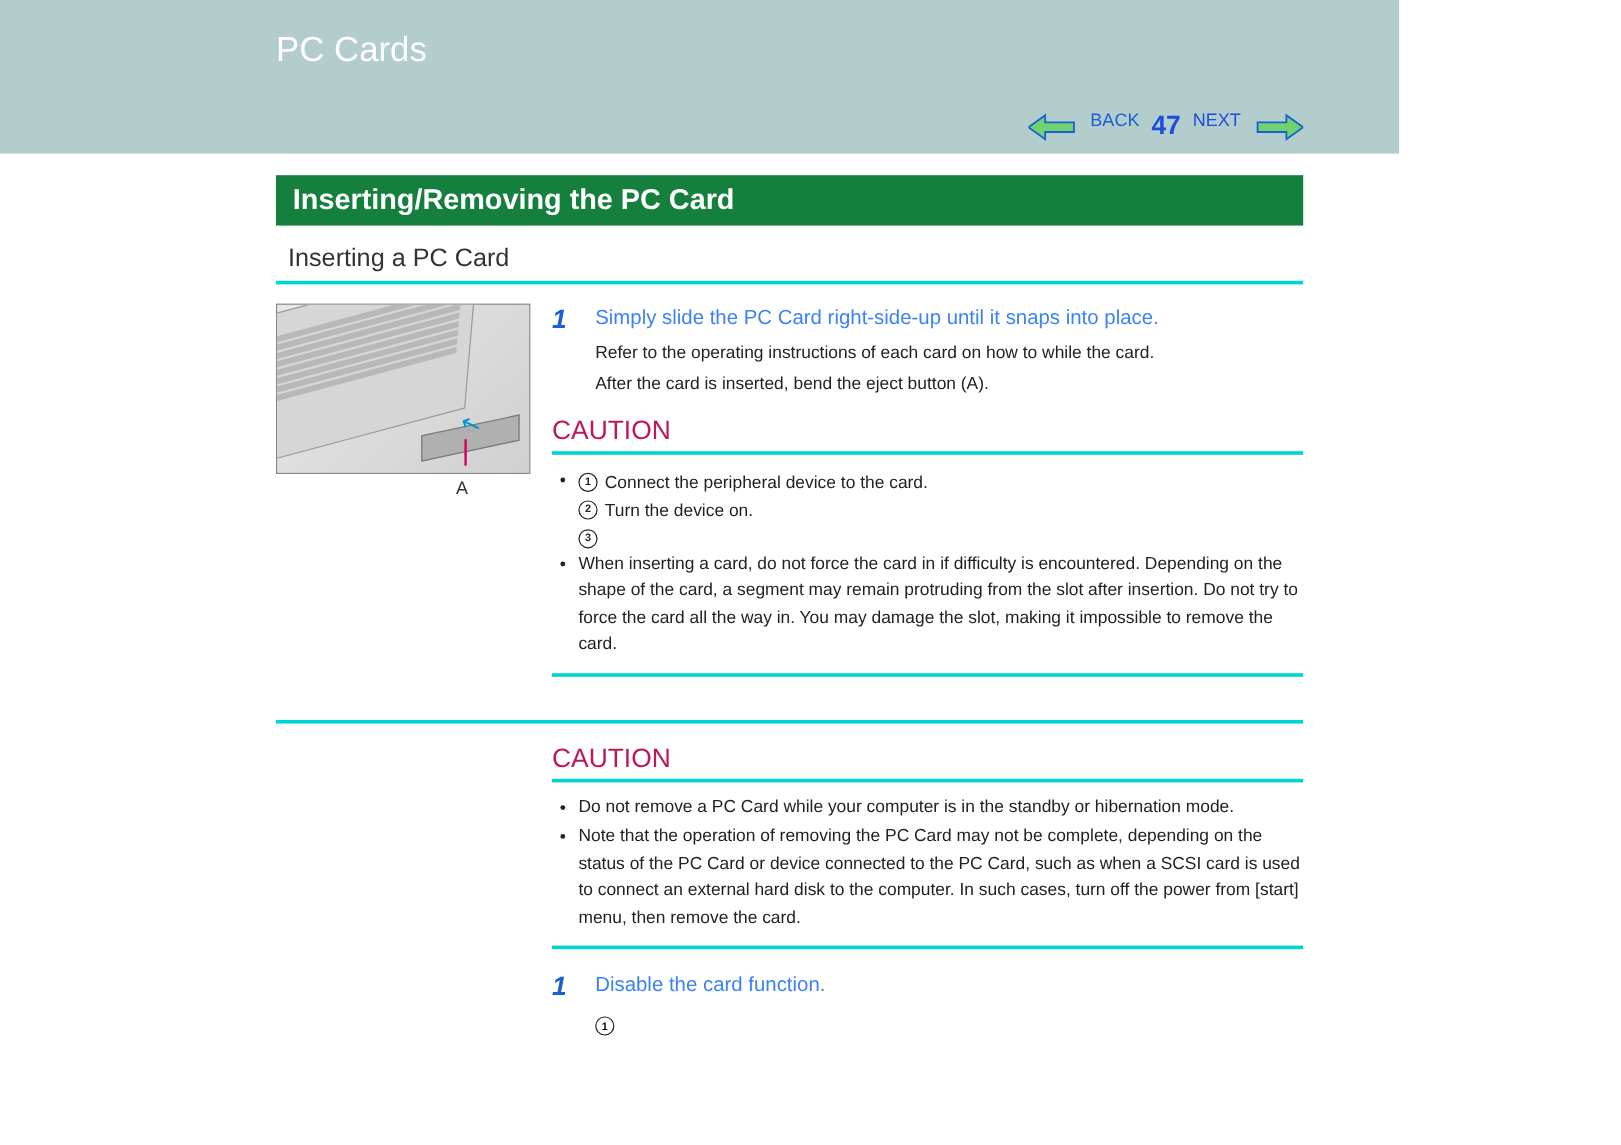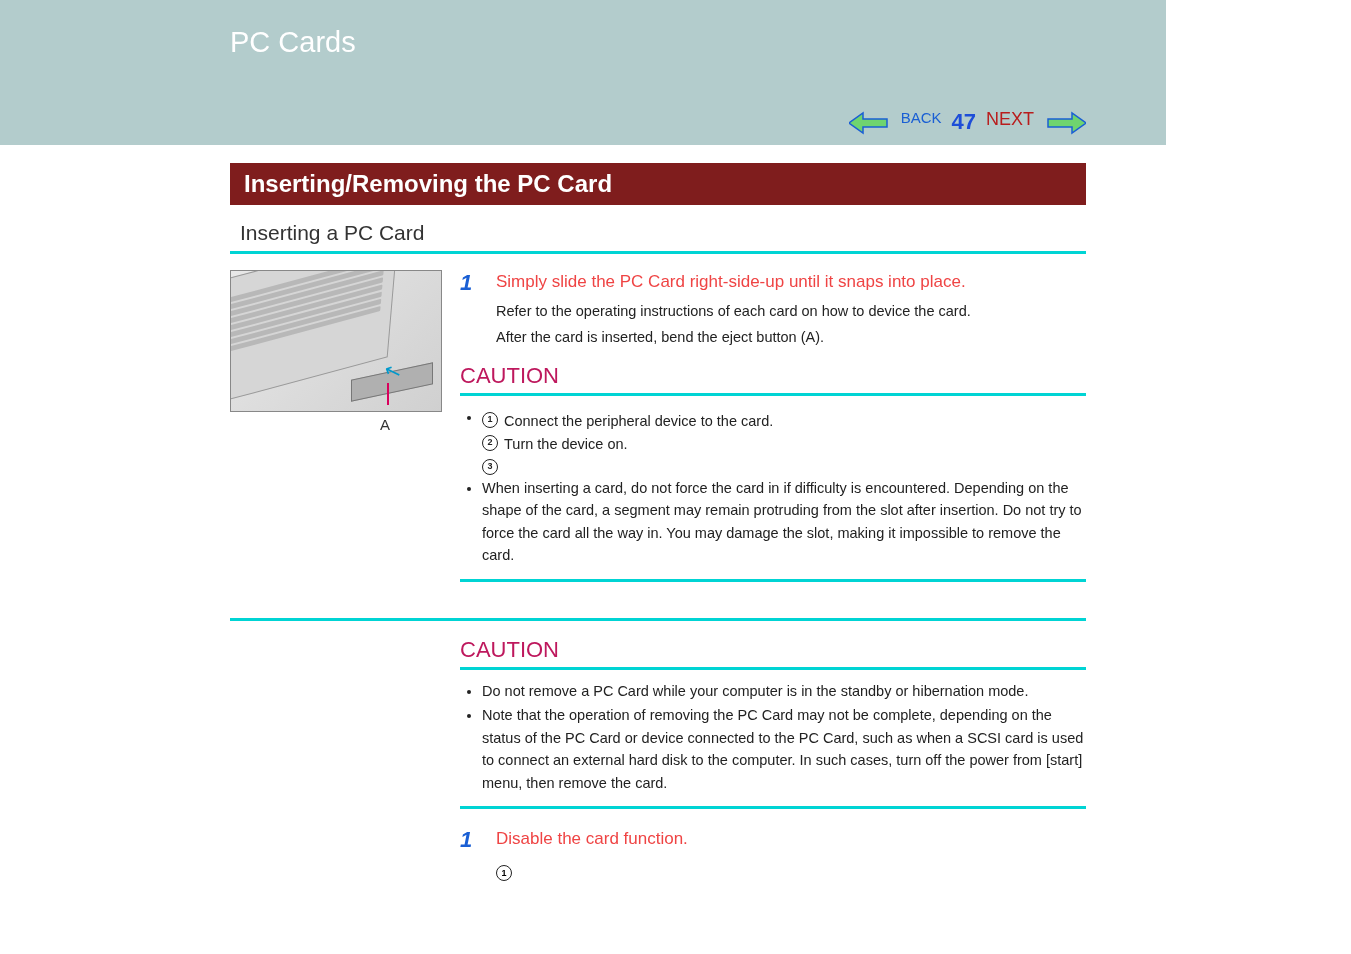--- a/index.html
+++ b/index.html
@@ -9,21 +9,21 @@
     background: #fff;
     width: 1351px;
   }
   .page {
     width: 1166px;
     margin: 0;
     background: #fff;
   }
   .header-band {
     background: #b3cccc;
-    height: 145px;
+    height: 128px;
     position: relative;
     padding-left: 230px;
   }
   .page-title {
     color: #fff;
     font-size: 29px;
     font-weight: normal;
     padding-top: 26px;
     margin: 0;
   }
@@ -42,28 +42,28 @@
   .nav-back {
     color: #1a5fd4;
     font-size: 15px;
   }
   .nav-page {
     color: #1d4ed8;
     font-weight: bold;
     font-size: 22px;
   }
   .nav-next {
-    color: #b91c1c;
-    font-size: 18px;
+    color: #1d4ed8;
+    font-size: 15px;
   }
   .content {
     padding: 18px 80px 40px 230px;
   }
   .section-banner {
-    background: #7f1d1d;
+    background: #15803d;
     color: #fff;
     font-size: 24px;
     font-weight: bold;
     padding: 7px 14px;
     margin-bottom: 16px;
   }
   .subsection-title {
     font-size: 21px;
     color: #333;
     margin: 10px 0 6px 10px;
@@ -158,21 +158,21 @@
   .step-num {
     color: #1a5fd4;
     font-style: italic;
     font-weight: bold;
     font-size: 22px;
     width: 20px;
     flex-shrink: 0;
   }
   .step-text {
     font-size: 17px;
-    color: #ef4444;
+    color: #3b82f6;
     padding-top: 2px;
   }
   .step-sub {
     font-size: 14.5px;
     color: #222;
     margin-left: 36px;
     margin-top: 4px;
     line-height: 1.55;
   }
   .caution-label {
@@ -291,21 +291,21 @@
           <div class="red-mark"></div>
         </div>
         <div class="label-a">A</div>
       </div>
 
       <div class="text-col">
         <div class="step-row">
           <div class="step-num">1</div>
           <div class="step-text">Simply slide the PC Card right-side-up until it snaps into place.</div>
         </div>
-        <div class="step-sub">Refer to the operating instructions of each card on how to device the card.</div>
+        <div class="step-sub">Refer to the operating instructions of each card on how to while the card.</div>
         <div class="step-sub">After the card is inserted, bend the eject button (A).</div>
 
         <div class="caution-label">CAUTION</div>
         <div style="height:3px;background:#00d4d4;margin:4px 0 10px 0;"></div>
         <ul class="bullet-list">
           <li>
             <ul class="sublist">
               <li>
                   <span class="circ-num">1</span>
                   <span>Connect the peripheral device to the card.</span>

